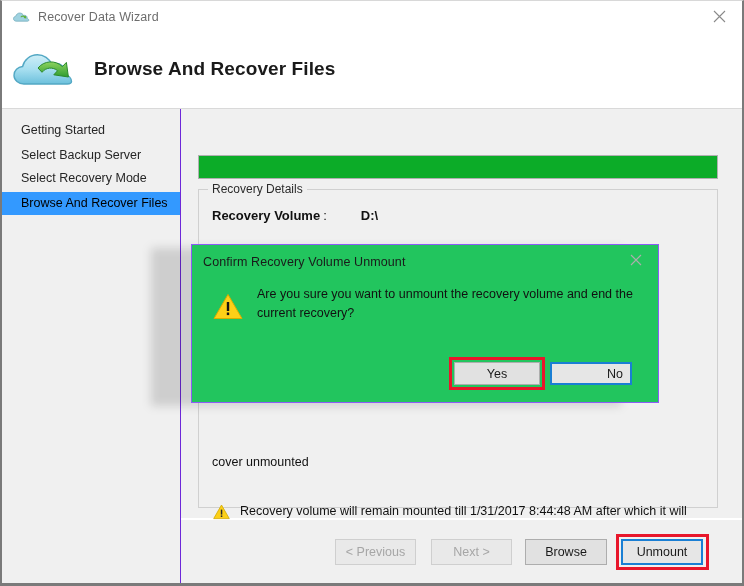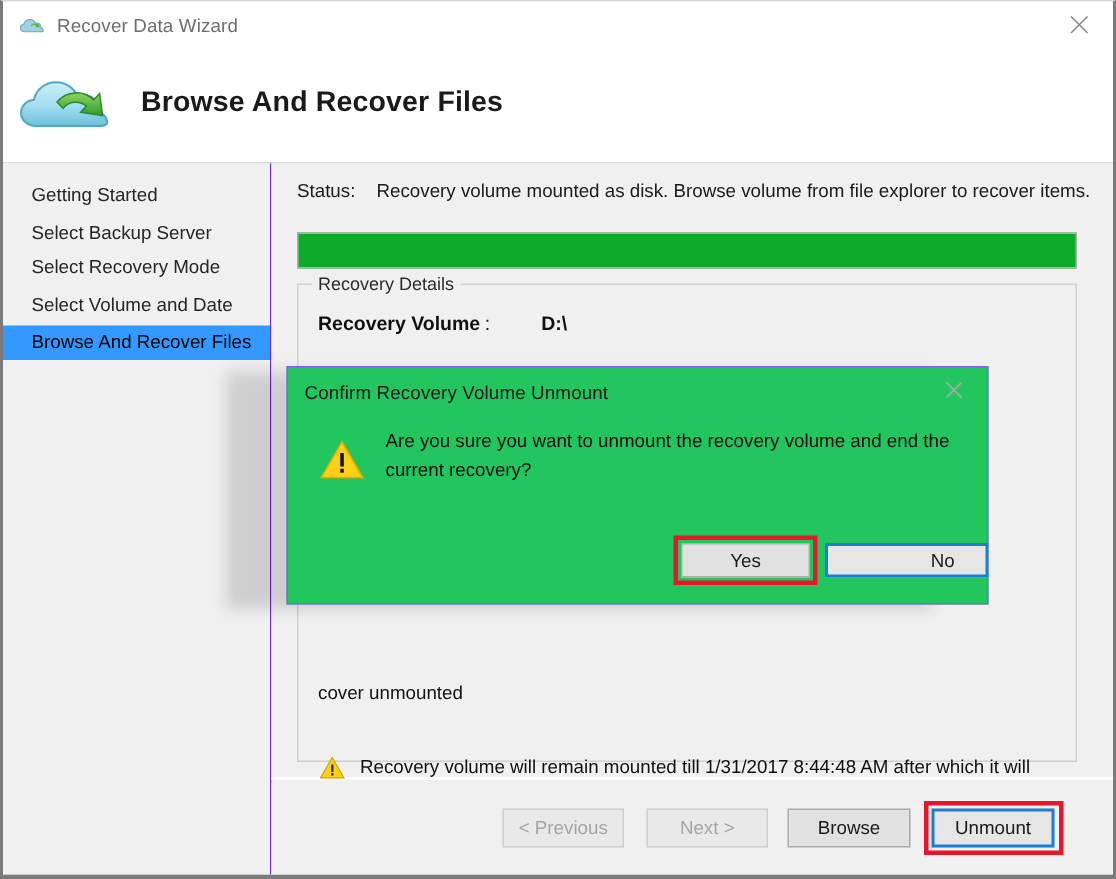--- a/index.html
+++ b/index.html
@@ -347,21 +347,21 @@
     border: 1px solid #adadad;
     font-family: "Liberation Sans", sans-serif;
     font-size: 12.5px;
     color: #1a1a1a;
     cursor: default;
     padding: 0;
   }
   .mbtn-yes { left: 262px; width: 86px; }
   .mbtn-no  {
     left: 358px;
-    width: 109px;
+    width: 82px;
     border: 2px solid #1a7fd4;
     background: #e6e6e6;
     padding-left: 48px;
   }
   .annot-yes {
     left: 257px;
     top: 4px;
     width: 96px;
     height: 33px;
   }
@@ -411,36 +411,29 @@
     <div class="nav">
       <div class="nav-item">
         <span>Getting Started</span>
       </div>
       <div class="nav-item spaced">
         <span>Select Backup Server</span>
       </div>
       <div class="nav-item">
         <span>Select Recovery Mode</span>
       </div>
-      <div class="nav-item spaced">
-        <span>Select Volume and Date</span>
-      </div>
       <div class="nav-item selected spaced">
         <span>Browse And Recover Files</span>
       </div>
     </div>
   </div>
 
   <div class="content">
     <div class="content-inner">
 
-      <div class="status-row">
-        <span class="status-label">Status:</span>
-        <span class="status-value">Recovery volume mounted as disk. Browse volume from file explorer to recover items.</span>
-      </div>
 
       <div class="progress"></div>
 
       <div class="groupbox">
         <span class="groupbox-title">Recovery Details</span>
 
         <div class="gb-row">
           <span class="gb-key">Recovery Volume</span>
           <span class="gb-colon">:</span>
           <span class="gb-val">D:\</span>

